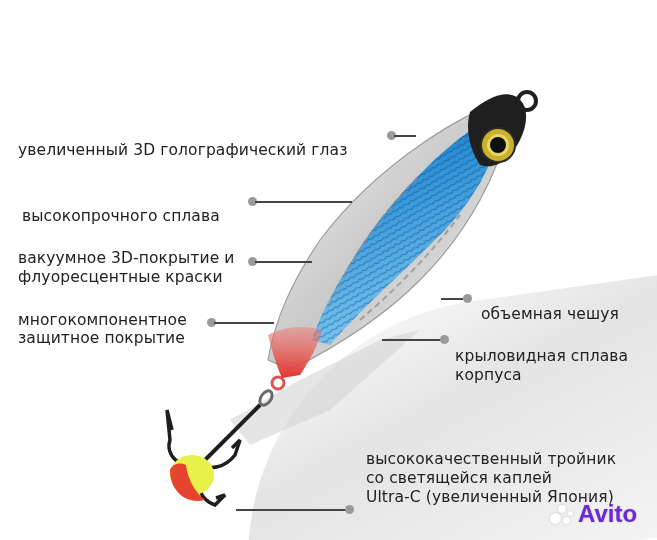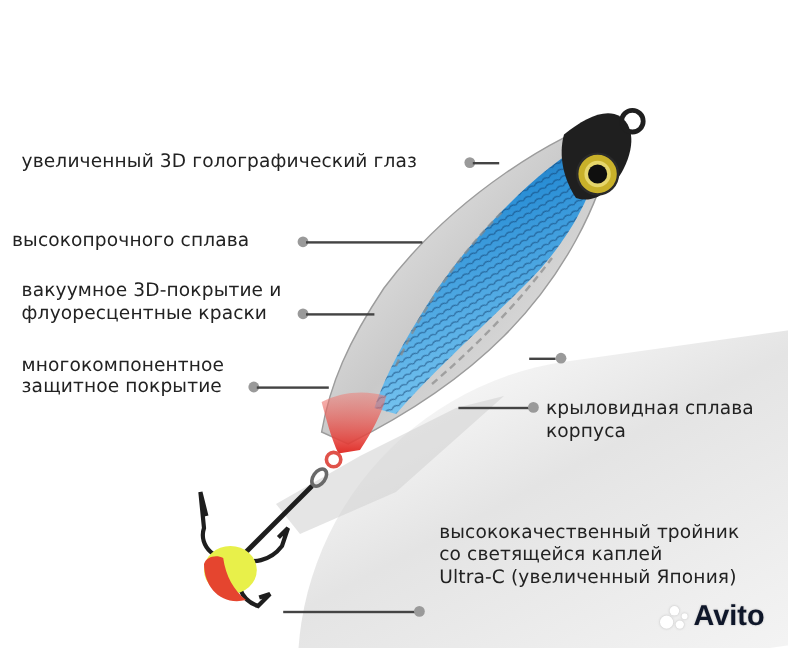--- a/index.html
+++ b/index.html
@@ -10,33 +10,33 @@
     }
     .canvas { position: absolute; left: 0; top: 0; width: 657px; height: 540px; }
     .shadow-band {
       position: absolute; left: 230px; top: 300px; width: 520px; height: 260px;
       background: linear-gradient(160deg, rgba(230,230,230,0) 0%, rgba(225,225,225,0.9) 40%, rgba(240,240,240,0.6) 100%);
       border-radius: 260px 0 0 0;
       transform: rotate(-8deg);
     }
     .label {
       position: absolute; color: #222222; font-size: 15.5px; line-height: 20px;
-      white-space: nowrap; letter-spacing: 0.1px;
+      white-space: nowrap; letter-spacing: 0.1px; margin-top: 16px;
     }
     .leader {
       position: absolute; height: 2px; background: #444444;
     }
     .dot {
       position: absolute; width: 9px; height: 9px; border-radius: 50%;
       background: #9a9a9a;
     }
     svg.lure { position: absolute; left: 0; top: 0; }
     .watermark {
       position: absolute; left: 548px; top: 500px; font-size: 24px; font-weight: bold;
-      color: #0f172a; text-shadow: 0 0 2px #cfcfcf, 0 0 1px #bbbbbb;
+      color: #6d28d9; text-shadow: 0 0 2px #cfcfcf, 0 0 1px #bbbbbb;
       font-family: "Liberation Sans", sans-serif;
     }
     .wm-dots { position: absolute; left: 550px; top: 503px; width: 26px; height: 26px; }
     .wm-dots span {
       position: absolute; border-radius: 50%; background: #fff; box-shadow: 0 0 2px #bbb;
     }
   </style>
 </head>
 <body>
 
@@ -94,36 +94,37 @@
     <path d="M200 465 C195 485 200 500 215 505 L225 495 L216 498" fill="none" stroke="#1e1e1e" stroke-width="3.5"></path>
 
     <ellipse cx="192" cy="475" rx="22" ry="20" fill="#e8f04a"></ellipse>
     <path d="M170 470 C170 490 185 505 205 500 C195 492 188 480 186 465 C180 462 172 464 170 470 Z" fill="#e5452f"></path>
   </svg>
 
   <div class="label" style="left:18px; top:124px;">увеличенный 3D голографический глаз</div>
   <div class="dot" style="left:387px; top:131px;"></div>
   <div class="leader" style="left:394px; top:135px; width:22px;"></div>
 
-  <div class="label" style="left:10px; top:190px;text-align:right;">высокопрочного сплава</div>
+  <div class="label" style="left:22px; top:190px;text-align:right;">высокопрочного сплава</div>
   <div class="dot" style="left:248px; top:197px;"></div>
   <div class="leader" style="left:255px; top:201px; width:97px;"></div>
 
   <div class="label" style="left:18px; top:232px;">вакуумное 3D-покрытие и</div>
   <div class="label" style="left:18px; top:251px;">флуоресцентные краски</div>
   <div class="dot" style="left:248px; top:257px;"></div>
   <div class="leader" style="left:255px; top:261px; width:57px;"></div>
 
   <div class="label" style="left:18px; top:294px;">многокомпонентное</div>
   <div class="label" style="left:18px; top:312px;">защитное покрытие</div>
   <div class="dot" style="left:207px; top:318px;"></div>
   <div class="leader" style="left:214px; top:322px; width:60px;"></div>
 
   <div class="leader" style="left:441px; top:298px; width:22px;"></div>
   <div class="dot" style="left:463px; top:294px;"></div>
+  <div class="label" style="left:481px; top:288px;">объемная чешуя</div>
 
   <div class="leader" style="left:382px; top:339px; width:60px;"></div>
   <div class="dot" style="left:440px; top:335px;"></div>
   <div class="label" style="left:455px; top:330px;">крыловидная сплава</div>
   <div class="label" style="left:455px; top:349px;">корпуса</div>
 
   <div class="label" style="left:366px; top:433px;">высококачественный тройник</div>
   <div class="label" style="left:366px; top:452px;">со светящейся каплей</div>
   <div class="label" style="left:366px; top:471px;">Ultra-C (увеличенный Япония)</div>
   <div class="leader" style="left:236px; top:509px; width:110px; height:1.5px;"></div>

